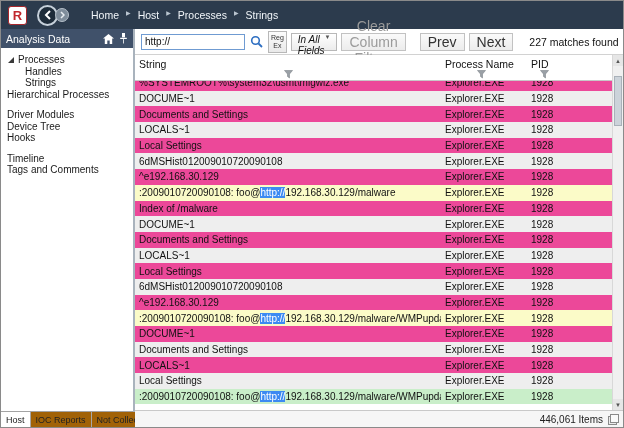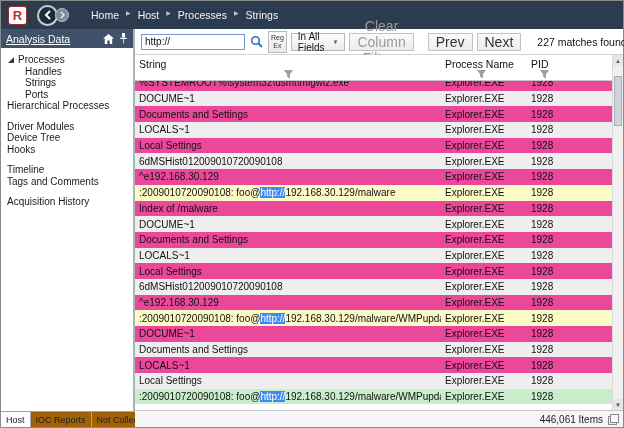--- a/index.html
+++ b/index.html
@@ -16,39 +16,39 @@
   .nav-fwd { width:14px; height:14px; margin-left:-3px; border-radius:50%; background:#7f8d9b; border:1px solid #b4bec8; display:flex; align-items:center; justify-content:center; }
   .breadcrumb { margin-left:22px; display:flex; gap:7px; color:#f1f5f9; font-size:10.5px; }
   .crumb { cursor:pointer; }
   .crumb-sep { font-size:6px; color:#b9c4cf; }
 
   
   .content { flex:1; display:flex; min-height:0; }
 
   
   .sidebar { width:134px; flex:0 0 134px; border-right:2px solid #a9b3bd; display:flex; flex-direction:column; background:#fff; }
-  .sidebar-header { height:19px; flex:0 0 19px; background:var(--sidebar-header,#40516a); color:#fff; display:flex; align-items:center; padding:0 5px; font-size:10.5px;text-decoration:underline; }
+  .sidebar-header { height:19px; flex:0 0 19px; background:var(--sidebar-header,#40516a); color:#fff; display:flex; align-items:center; padding:0 5px; font-size:10.5px; }
   .sh-icons { margin-left:auto; display:flex; align-items:center; gap:5px; }
   .sh-icon { display:flex; align-items:center; cursor:pointer; }
   .tree { flex:1; padding-top:6px; overflow:hidden; }
   .tree-item { height:11.5px; display:flex; align-items:center; gap:3px; font-size:10px; color:#1a1a1a; padding-left:6px; cursor:default; }
   .tree-item.level1 { padding-left:24px; }
   .expander { display:flex; align-items:center; }
   .tree-gap { height:9px; }
   .sidebar-tabs { height:16px; flex:0 0 16px; display:flex; background:#d6d6d6; border-top:1px solid #a3a3a3; }
   .stab { font-size:9px; padding:0 5px; display:flex; align-items:center; border-right:1px solid #a8a8a8; color:#222; background:#a16207; cursor:pointer; white-space:nowrap; }
   .stab.active { background:#fff; }
 
   
   .main { flex:1; display:flex; flex-direction:column; min-width:0; background:#fff; }
   .toolbar { height:26px; flex:0 0 26px; display:flex; align-items:center; gap:4px; padding:0 6px; background:#fff; border-bottom:1px solid #d2d2d2; }
   .search-input { width:104px; height:16px; border:1px solid #6f9bd2; font-family:"Liberation Sans",sans-serif; font-size:10px; padding:0 3px; color:#111; outline:none; }
   .mag { display:flex; align-items:center; padding:0 1px; cursor:pointer; }
   .regex-btn { width:26px; font-size:7px; line-height:8px; padding:2px 2px; border:1px solid #b8b8b8; background:linear-gradient(#fcfcfc,#e9e9e9); color:#333; text-align:center; font-family:"Liberation Sans",sans-serif; cursor:pointer; }
-  .field-select { display:flex; align-items:center; gap:8px; border:1px solid #b8b8b8; background:linear-gradient(#ffffff,#ececec); height:18px; padding:0 6px; font-size:10px; cursor:pointer; }
+  .field-select { display:flex; border:1px solid #b8b8b8; background:linear-gradient(#ffffff,#ececec); height:18px; padding:0 6px; font-size:10px; cursor:pointer;font-style:italic; }
   .caret { font-size:6px; color:#555; }
   .btn { height:18px; border:1px solid #c2c2c2; background:linear-gradient(#fafafa,#ececec); padding:0 7px; font-size:14px; color:#333; display:flex; align-items:center; font-family:"Liberation Sans",sans-serif; cursor:pointer; }
   .btn.disabled { color:#9b9b9b; }
   .vsep { width:1px; height:16px; background:#d5d5d5; margin:0 3px; }
   .matches { font-size:10.5px; color:#111; margin-left:2px; white-space:nowrap; }
 
   
   .grid-area { flex:1; position:relative; overflow:hidden; min-height:0; }
   .thead { display:flex; height:26px; background:#fff; border-bottom:1px solid #c8c8c8; padding-right:11px; position:relative; z-index:2; }
   .th { padding:2px 4px 1px; display:flex; flex-direction:column; justify-content:center; align-items:flex-start; cursor:pointer; }
@@ -136,23 +136,20 @@
               </svg>
             </span>
             <span class="tree-label">Processes</span>
           </div>
           <div class="tree-item level1">
             <span class="tree-label">Handles</span>
           </div>
           <div class="tree-item level1 selected">
             <span class="tree-label">Strings</span>
           </div>
-          <div class="tree-item level1">
-            <span class="tree-label">Ports</span>
-          </div>
           <div class="tree-item level0">
             <span class="tree-label">Hierarchical Processes</span>
           </div>
           <div class="tree-gap"></div>
           <div class="tree-item level0">
             <span class="tree-label">Driver Modules</span>
           </div>
           <div class="tree-item level0">
             <span class="tree-label">Device Tree</span>
           </div>
@@ -160,23 +157,20 @@
             <span class="tree-label">Hooks</span>
           </div>
           <div class="tree-gap"></div>
           <div class="tree-item level0">
             <span class="tree-label">Timeline</span>
           </div>
           <div class="tree-item level0">
             <span class="tree-label">Tags and Comments</span>
           </div>
           <div class="tree-gap"></div>
-          <div class="tree-item level0">
-            <span class="tree-label">Acquisition History</span>
-          </div>
         </div>
       <div class="sidebar-tabs" id="sidebar-tabs">
           <div class="stab active">Host</div>
           <div class="stab">IOC Reports</div>
           <div class="stab">Not Collected</div>
         </div>
     </div>
 
     <div class="main">
 

